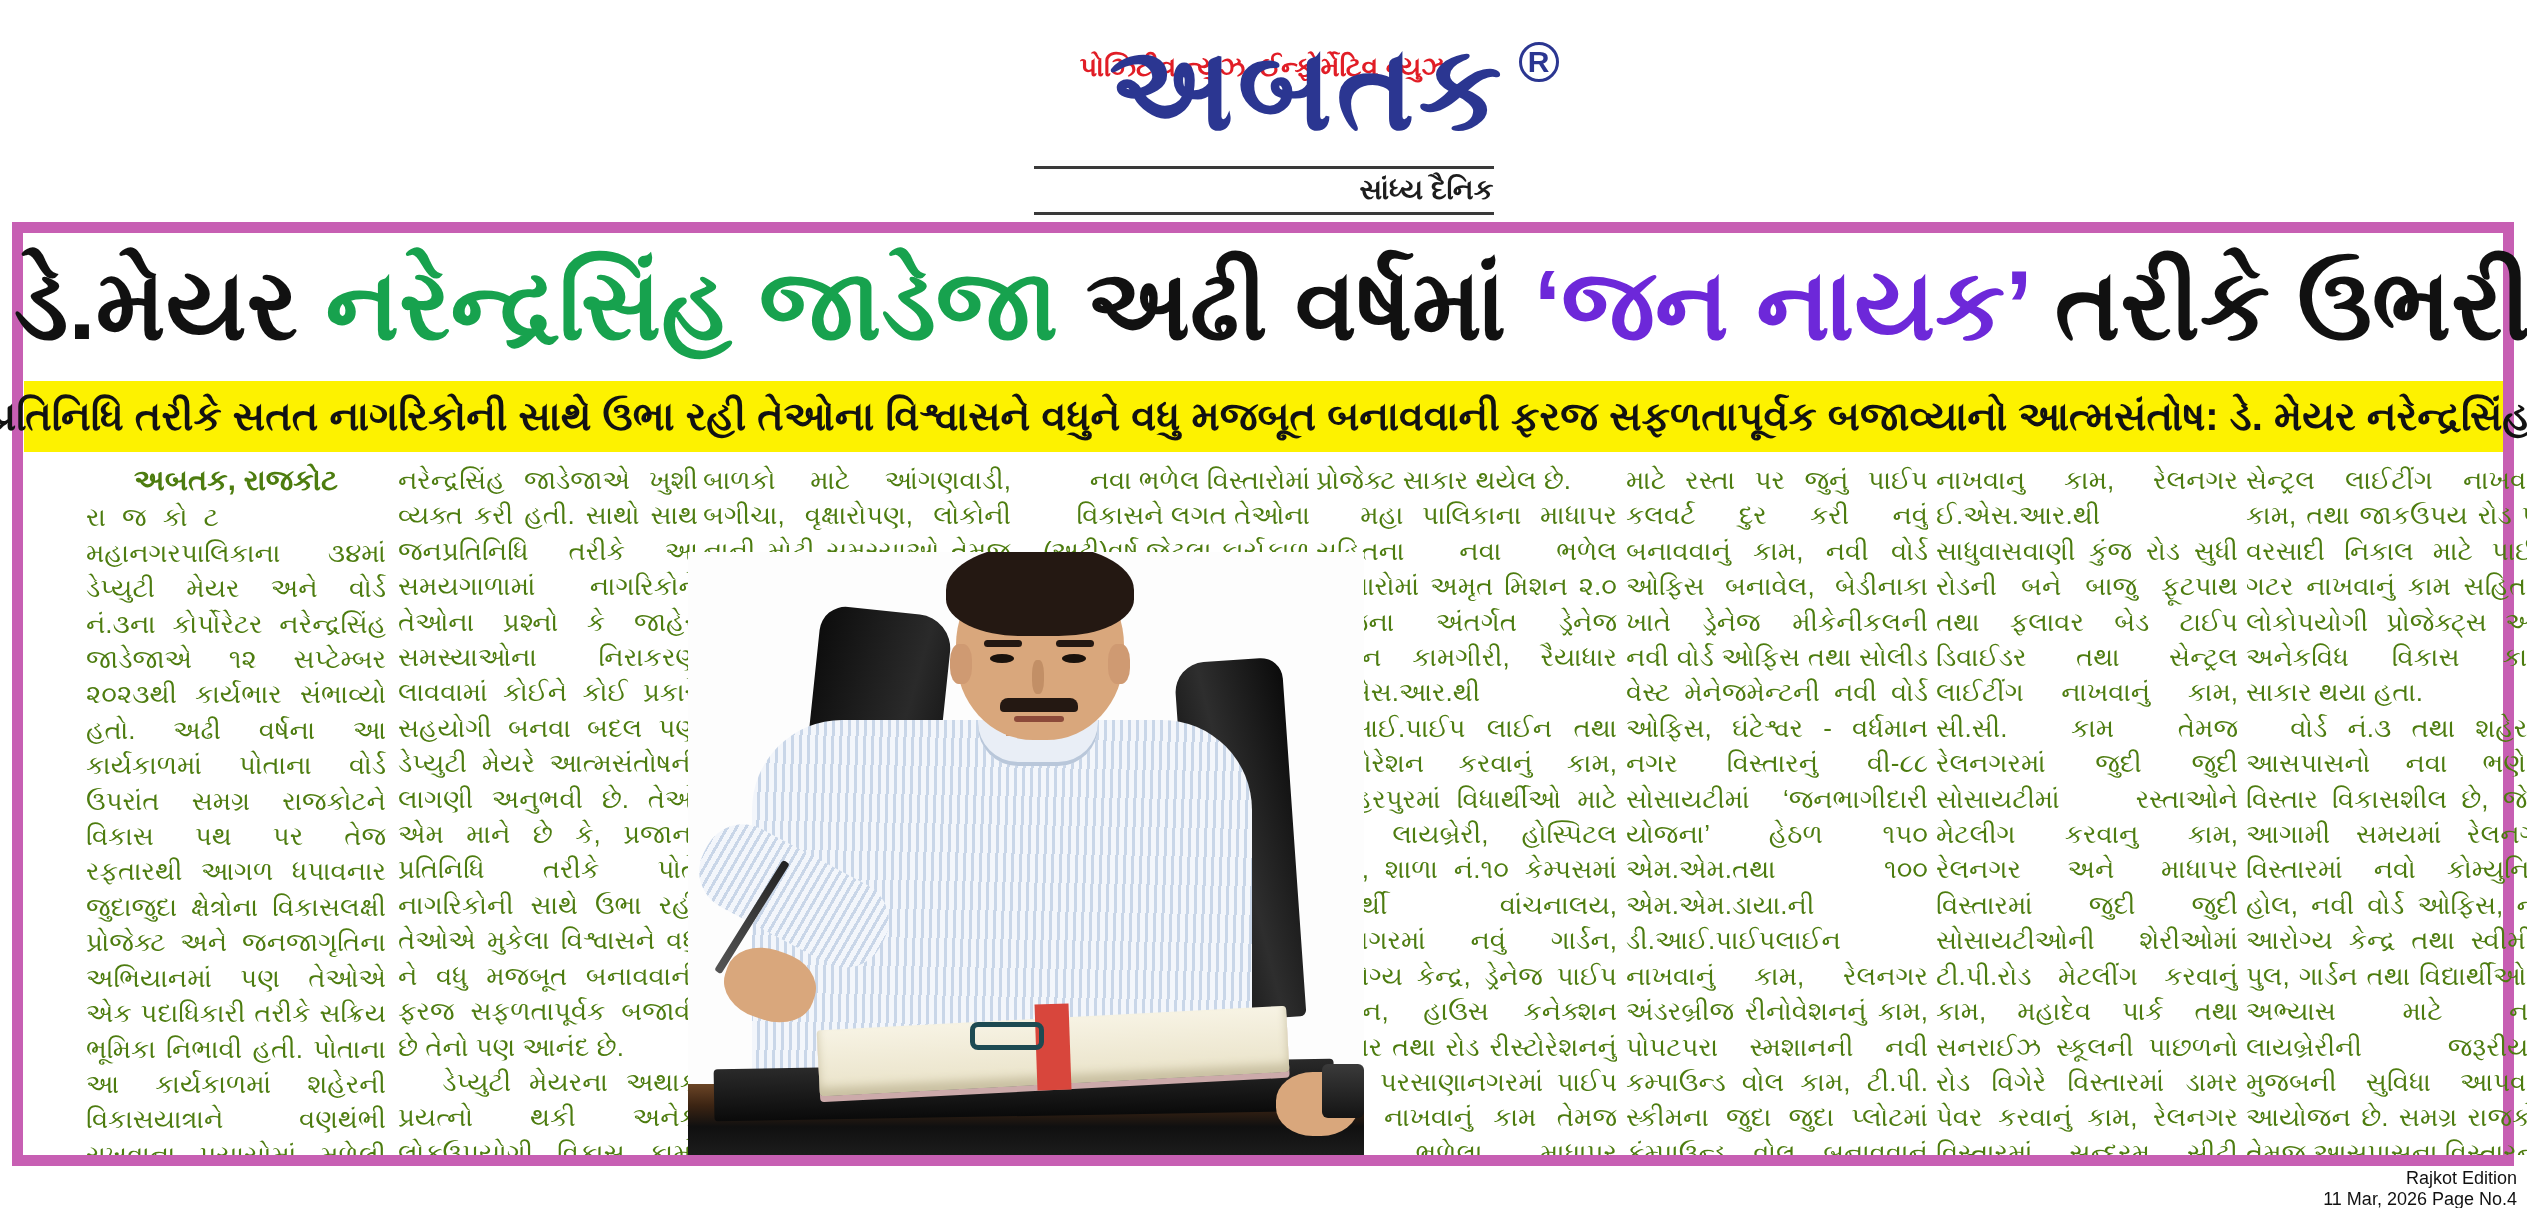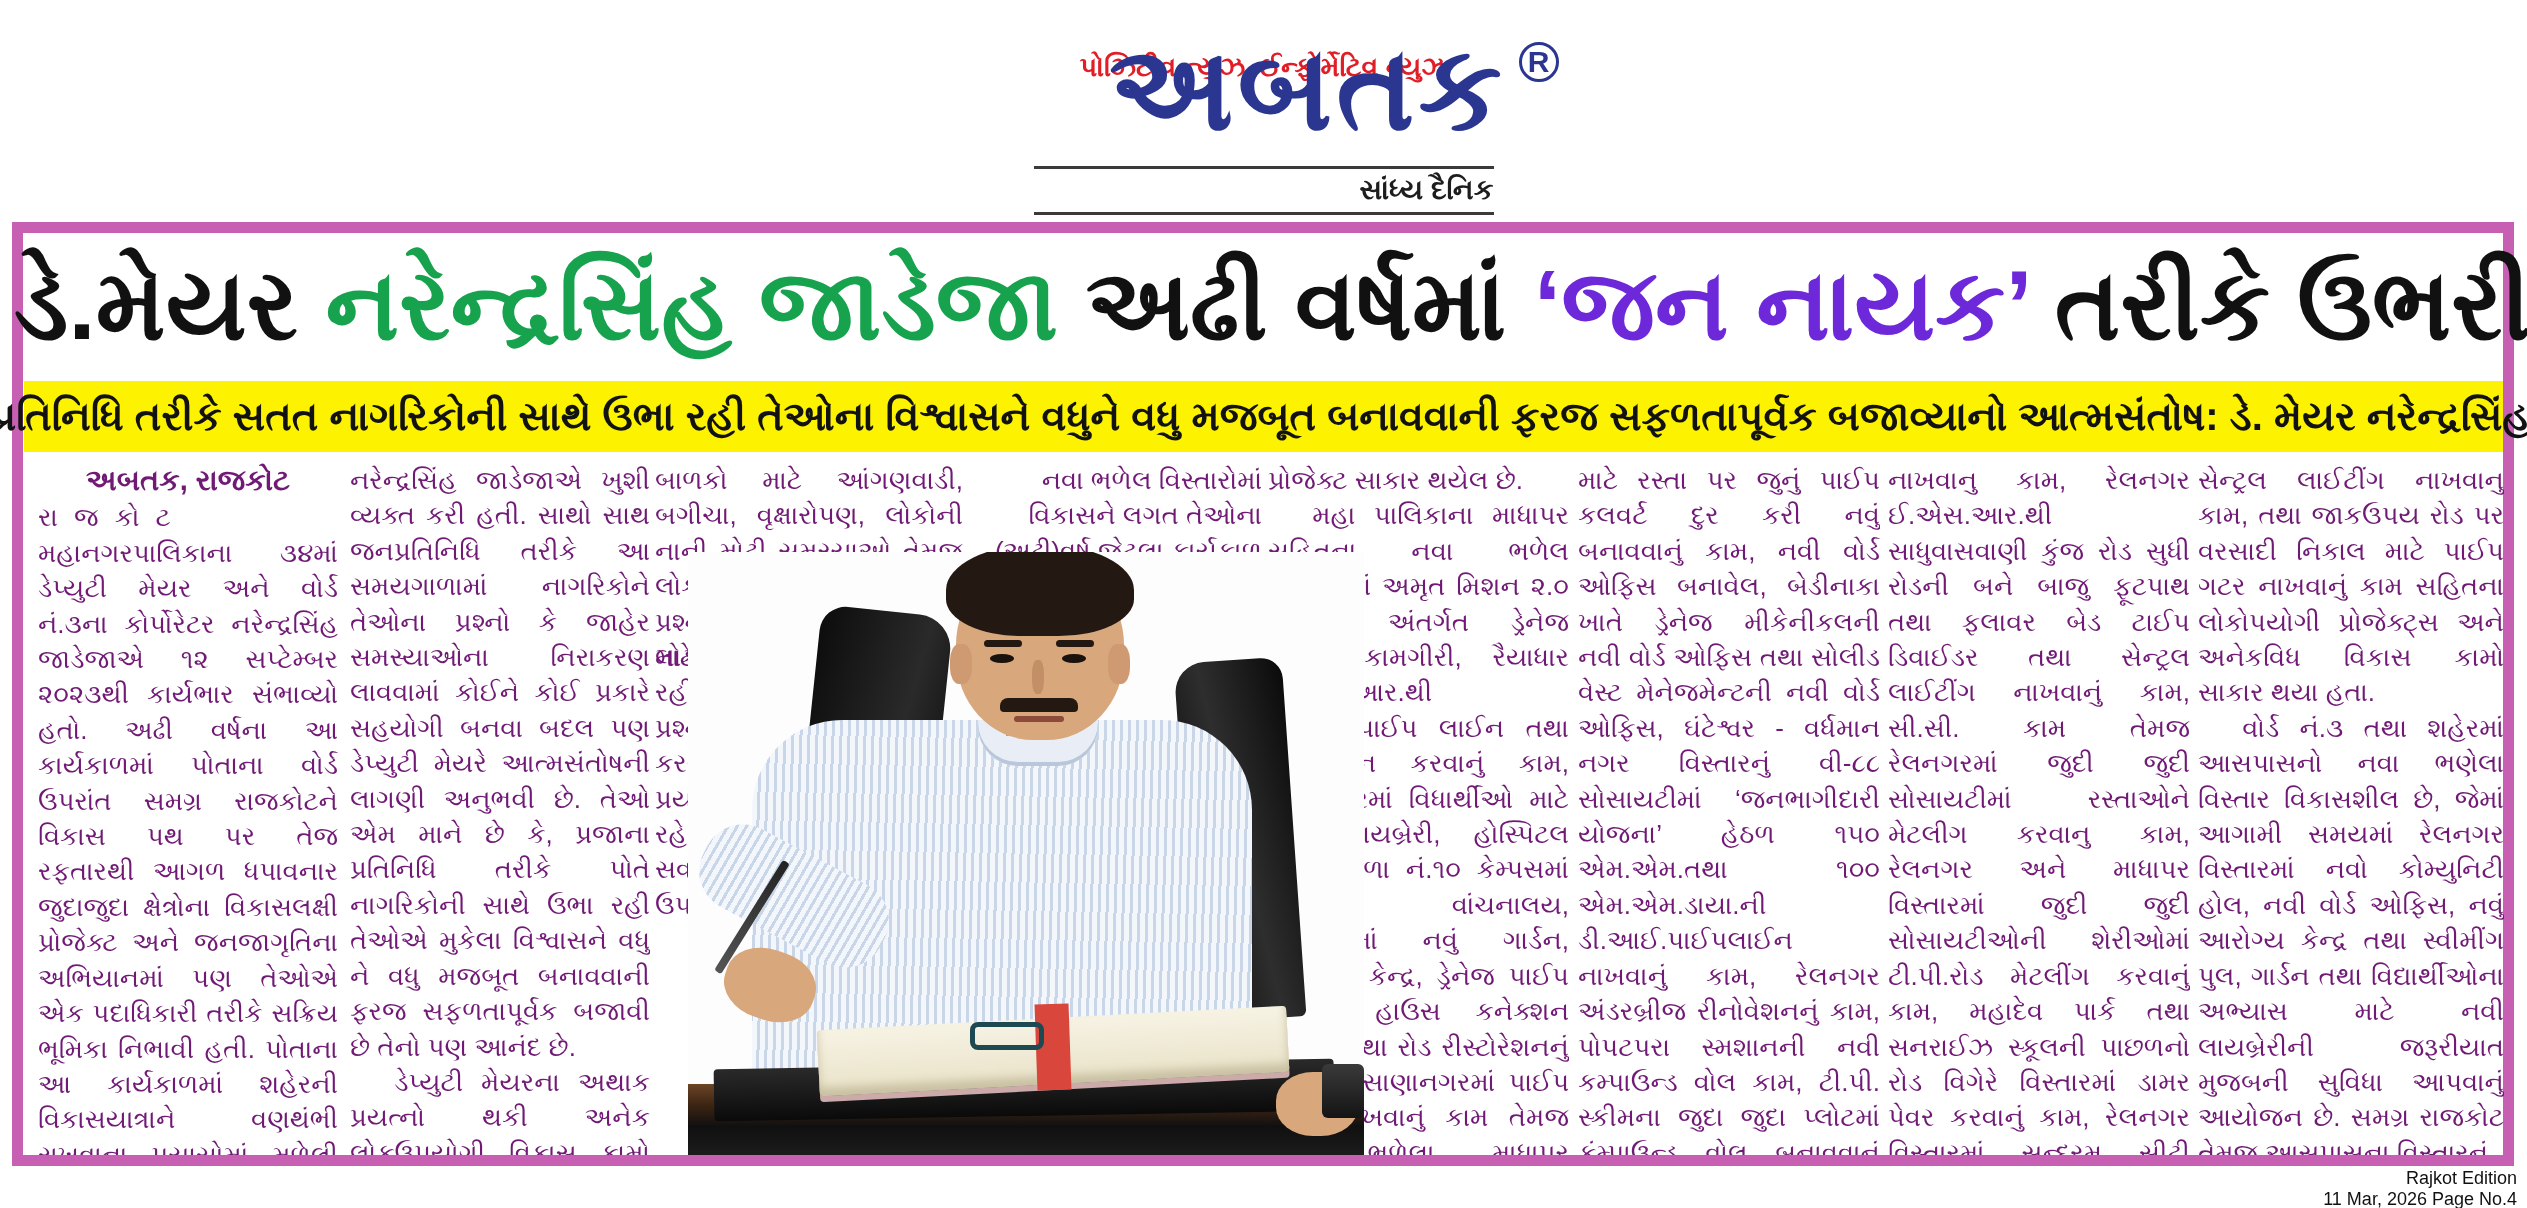--- a/index.html
+++ b/index.html
@@ -28,21 +28,21 @@
             color:#111;}
   .headline .hl-green{color:#17a24e;}
   .headline .hl-red{color:#6d28d9;}
 
   .subhead{position:absolute;left:24px;top:381px;width:2479px;height:71px;background:#fdf200;
            display:flex;align-items:center;justify-content:center;
            font-weight:bold;font-size:40px;white-space:nowrap;color:#121212;}
 
   
   .col{position:absolute;top:463px;width:300px;font-size:26px;line-height:35.4px;
-       text-align:justify;color:#701a75;max-height:692px;overflow:hidden;}
+       text-align:justify;color:#4d7c0f;max-height:692px;overflow:hidden;margin-left:48px;}
   .dateline{font-weight:bold;text-align:center;font-size:29px;margin-bottom:2px;}
   .lead-word{letter-spacing:0.62em;white-space:nowrap;}
   .indent{text-indent:1.7em;}
   .c1{left:38px;}
   .c2{left:350px;}
   .c3top{left:655px;width:308px;}
   .c3side{left:655px;top:640px;width:152px;max-height:520px;}
   .c4{left:953px;width:309px;text-align:right;}
   .c5{left:1268px;width:301px;}
   .c6{left:1578px;width:302px;}

